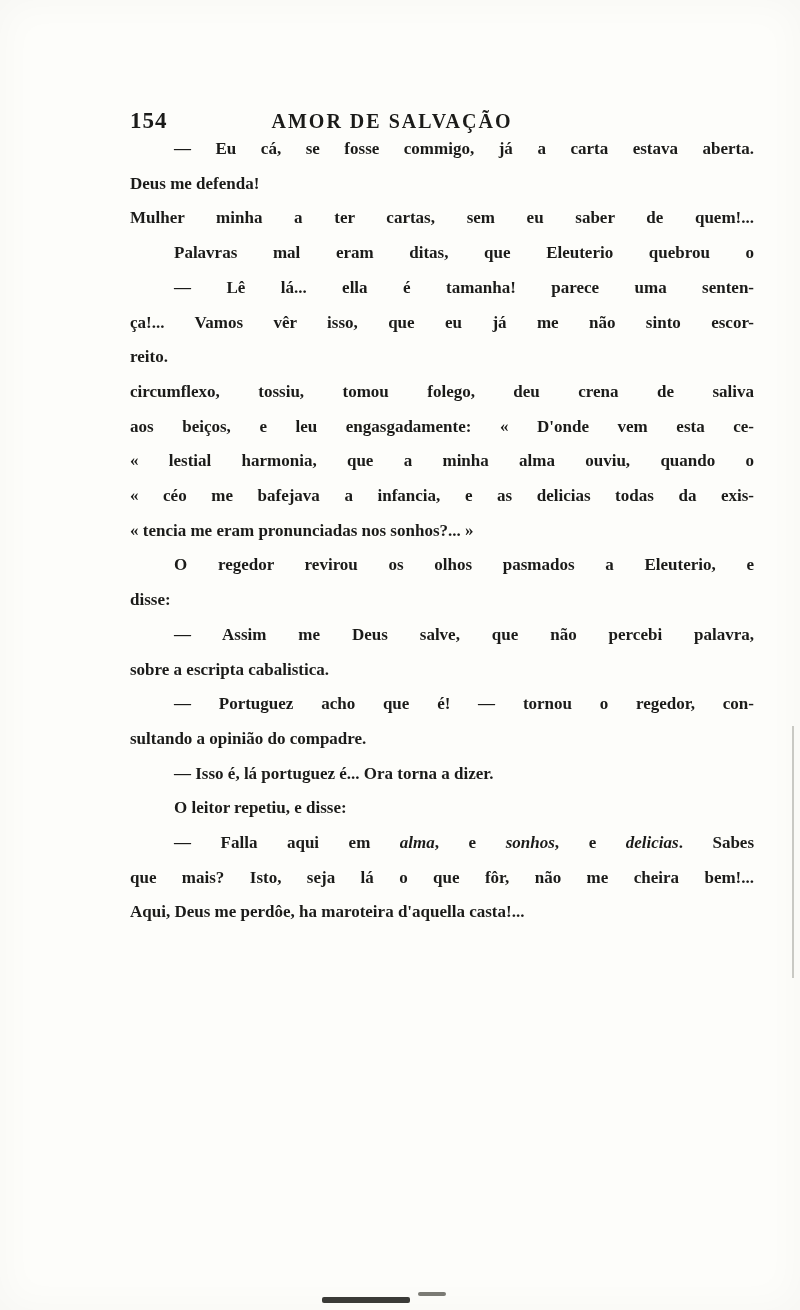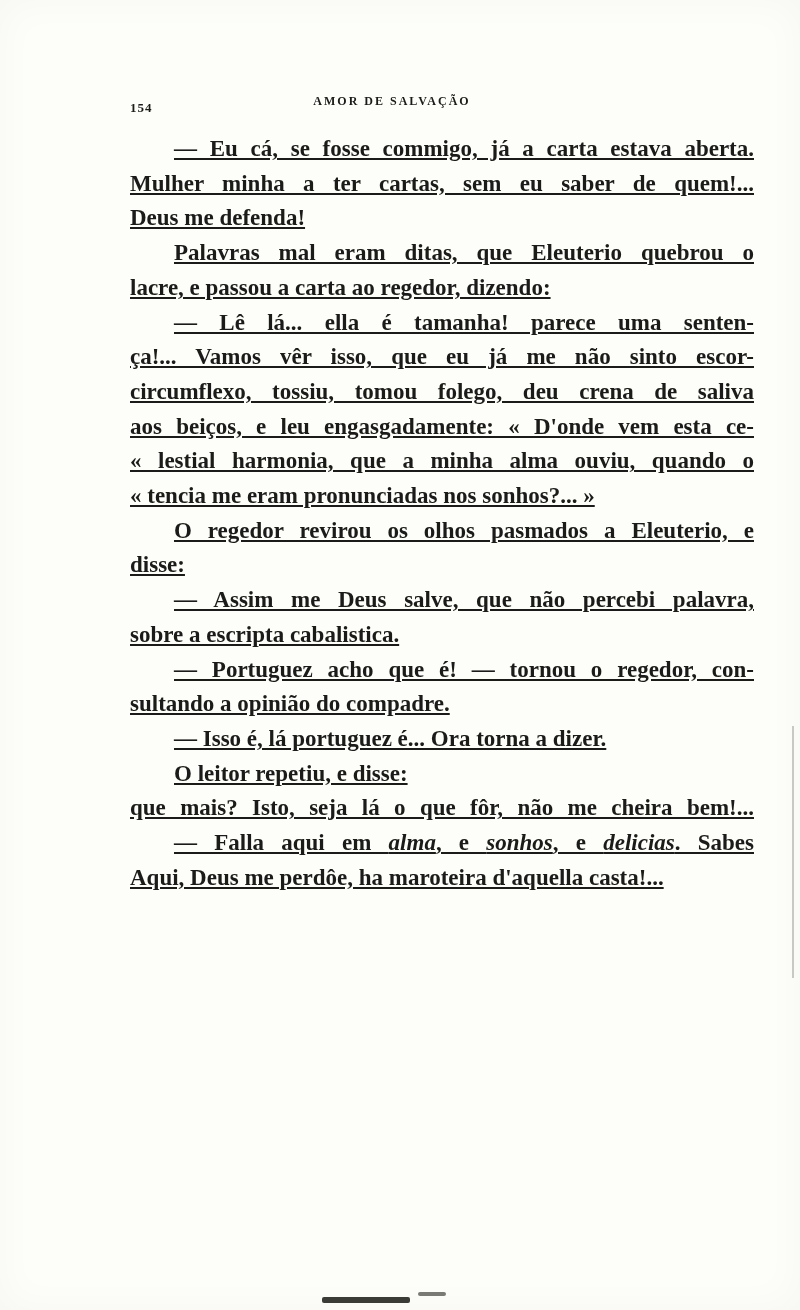--- a/index.html
+++ b/index.html
@@ -23,43 +23,42 @@
     width: 624px;
   }
 
   .header {
     position: relative;
     height: 26px;
   }
   .page-number {
     position: absolute;
     left: 0;
-    top: 8px;
-    font-size: 13px;
+    top: 16px;
+    font-size: 23px;
     font-weight: bold;
     letter-spacing: 1px;
   }
   .header-title {
     position: absolute;
     left: 0;
     right: 100px;
-    top: 2px;
+    top: 18px;
     text-align: center;
-    font-size: 12px;
+    font-size: 20px;
     font-weight: bold;
     letter-spacing: 2px;
     white-space: nowrap;
   }
 
   .body {
     margin-top: 14px;
-    font-size: 23px;
+    font-size: 17px;
     font-weight: bold;
     line-height: 34.7px;
-    text-decoration: underline;
   }
 
   .line {
     text-align: justify;
     text-align-last: justify;
     white-space: normal;
   }
   .line.last { text-align-last: left; }
   .line.first { text-indent: 44px; }
   .italic { font-style: italic; }
@@ -96,40 +95,41 @@
 <body>
 
 <div class="page">
   <div class="content">
     <div class="header">
       <span class="page-number">154</span>
       <span class="header-title">AMOR DE SALVAÇÃO</span>
     </div>
     <div class="body">
         <div class="line first"><span>— Eu cá, se fosse commigo, já a carta estava aberta.</span></div>
+        <div class="line last"><span>Deus me defenda!</span></div>
         <div class="line"><span>Mulher minha a ter cartas, sem eu saber de quem!...</span></div>
-        <div class="line last"><span>Deus me defenda!</span></div>
         <div class="line first"><span>Palavras mal eram ditas, que Eleuterio quebrou o</span></div>
-        <div class="line last"><span>lacre, e passou a carta ao regedor, dizendo:</span></div>
         <div class="line first"><span>— Lê lá... ella é tamanha! parece uma senten-</span></div>
         <div class="line"><span>ça!... Vamos vêr isso, que eu já me não sinto escor-</span></div>
+        <div class="line last"><span>reito.</span></div>
         <div class="line"><span>circumflexo, tossiu, tomou folego, deu crena de saliva</span></div>
         <div class="line"><span>aos beiços, e leu engasgadamente: « D'onde vem esta ce-</span></div>
         <div class="line"><span>« lestial harmonia, que a minha alma ouviu, quando o</span></div>
+        <div class="line"><span>« céo me bafejava a infancia, e as delicias todas da exis-</span></div>
         <div class="line last"><span>« tencia me eram pronunciadas nos sonhos?... »</span></div>
         <div class="line first"><span>O regedor revirou os olhos pasmados a Eleuterio, e</span></div>
         <div class="line last"><span>disse:</span></div>
         <div class="line first"><span>— Assim me Deus salve, que não percebi palavra,</span></div>
         <div class="line last"><span>sobre a escripta cabalistica.</span></div>
         <div class="line first"><span>— Portuguez acho que é! — tornou o regedor, con-</span></div>
         <div class="line last"><span>sultando a opinião do compadre.</span></div>
         <div class="line first last"><span>— Isso é, lá portuguez é... Ora torna a dizer.</span></div>
         <div class="line first last"><span>O leitor repetiu, e disse:</span></div>
+        <div class="line first"><span>— Falla aqui em </span><span class="italic">alma</span><span>, e </span><span class="italic">sonhos</span><span>, e </span><span class="italic">delicias</span><span>. Sabes</span></div>
         <div class="line"><span>que mais? Isto, seja lá o que fôr, não me cheira bem!...</span></div>
-        <div class="line first"><span>— Falla aqui em </span><span class="italic">alma</span><span>, e </span><span class="italic">sonhos</span><span>, e </span><span class="italic">delicias</span><span>. Sabes</span></div>
         <div class="line last"><span>Aqui, Deus me perdôe, ha maroteira d'aquella casta!...</span></div>
       </div>
   </div>
 
   <div class="artifact-edge-line"></div>
   <div class="artifact-bottom-a"></div>
   <div class="artifact-bottom-b"></div>
 </div>
 
 </body></html>

